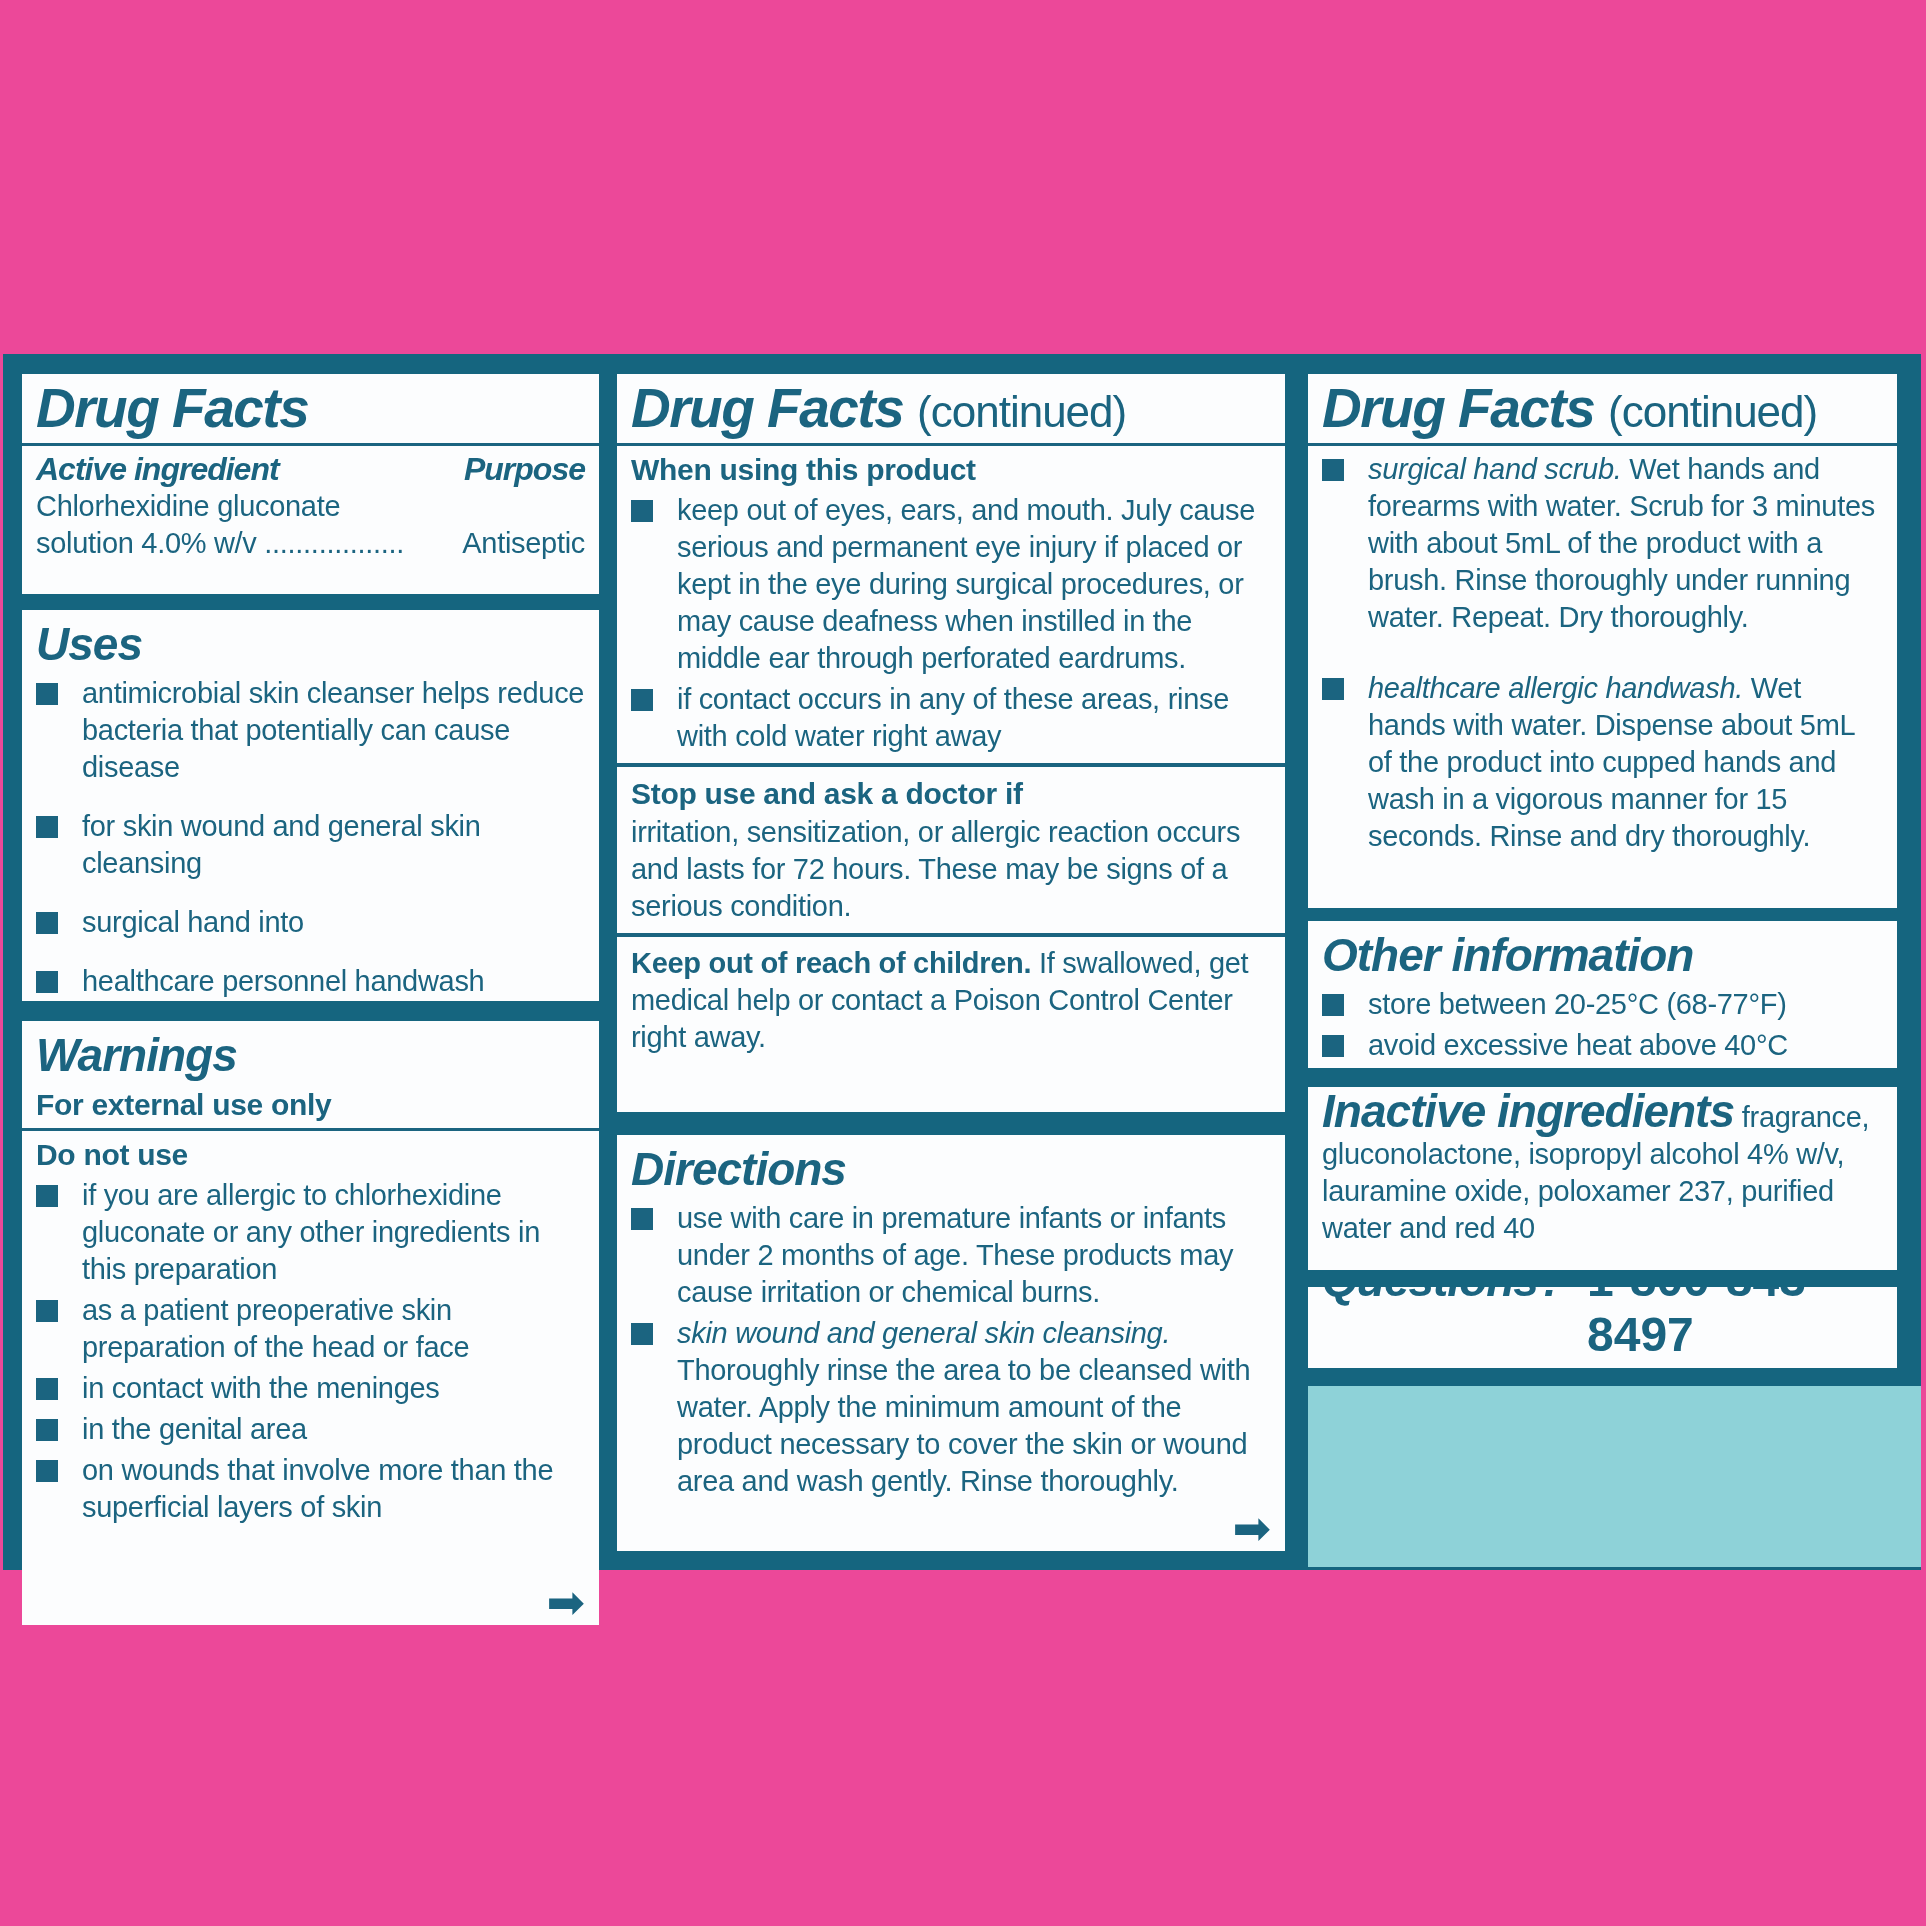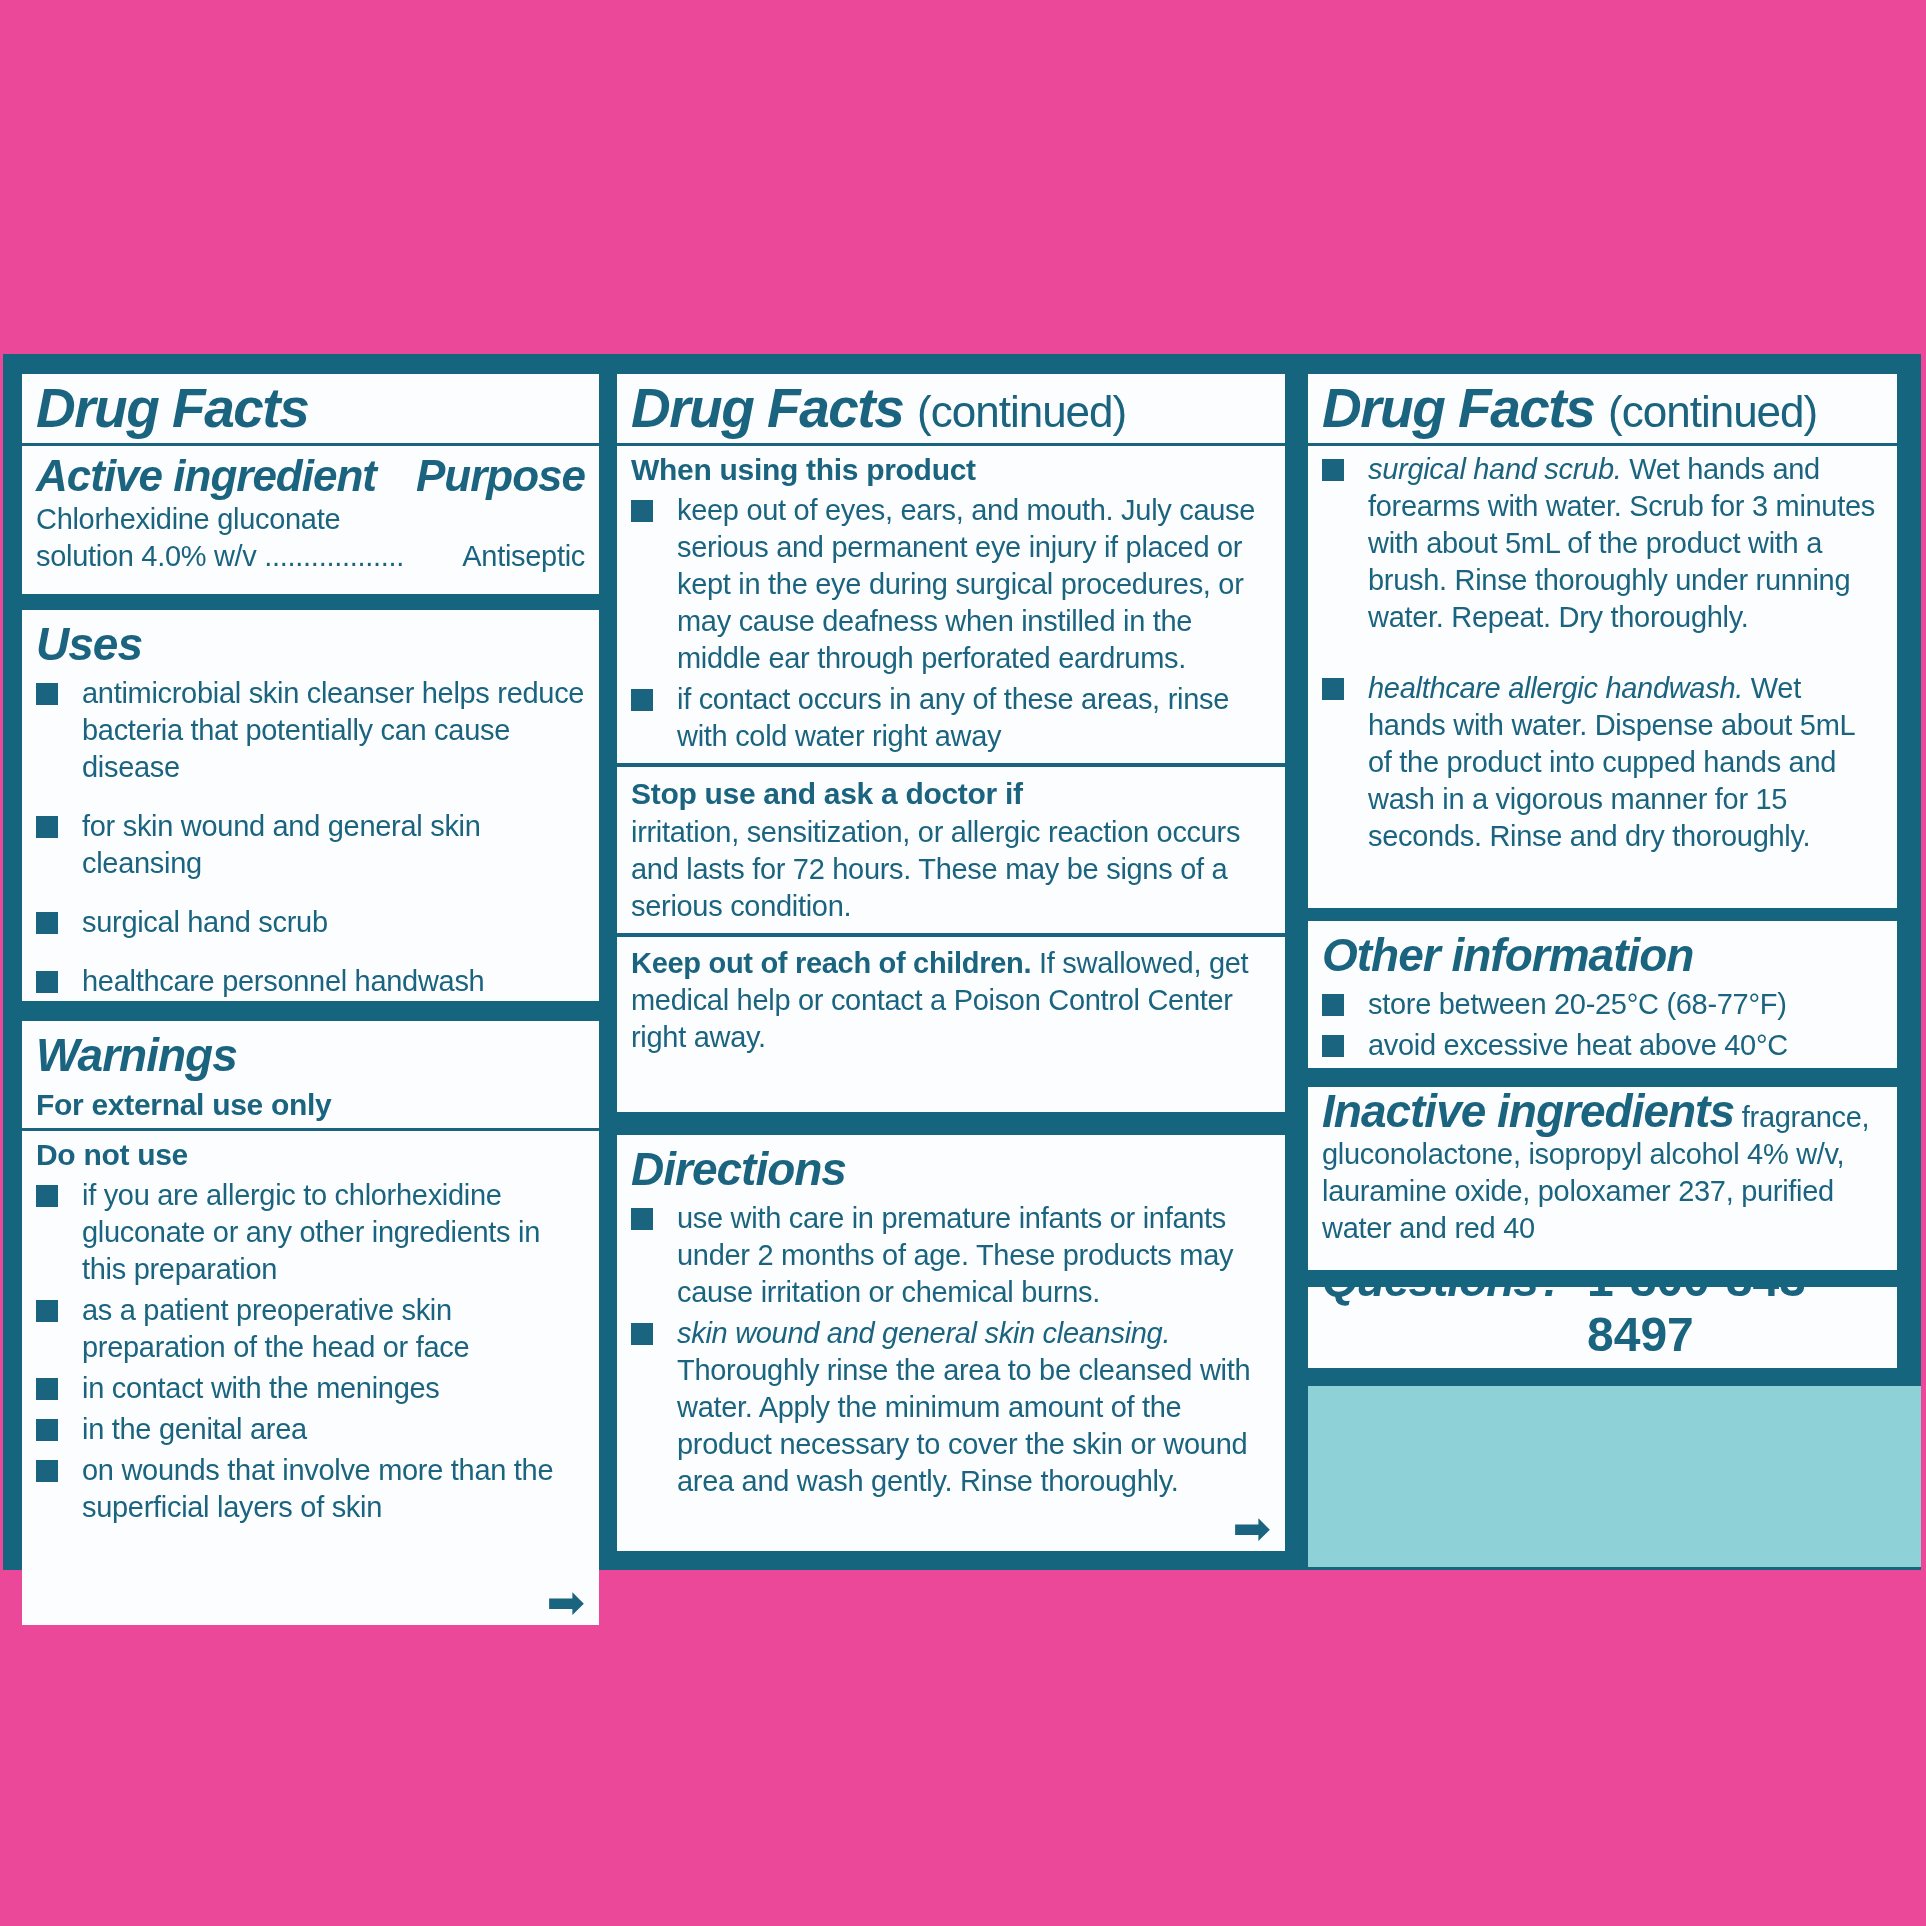--- a/index.html
+++ b/index.html
@@ -31,21 +31,21 @@
   .teal-block{position:absolute;left:1308px;top:1386px;width:613px;height:181px;background:var(--lightteal);}
 
   .df-title{font-size:55px;font-weight:bold;font-style:italic;letter-spacing:-1.5px;line-height:1.05;white-space:nowrap;}
   .cont{font-size:44px;font-weight:normal;font-style:normal;letter-spacing:-1px;}
   .rule{border:0;border-top:4px solid var(--ink);margin:8px -14px 8px -14px;}
   .rule.thin{border-top-width:3px;margin-top:5px;margin-bottom:5px;}
 
   .section-title{font-size:46px;font-weight:bold;font-style:italic;letter-spacing:-1px;line-height:1.15;margin:2px 0 4px 0;}
   .subhead{font-size:30px;font-weight:bold;letter-spacing:-0.3px;line-height:37px;margin:2px 0;}
   .body-text{font-size:29px;line-height:37px;letter-spacing:-0.3px;margin:0;}
-  .hdr-row{display:flex;justify-content:space-between;align-items:flex-end;font-size:44px;font-weight:bold;font-style:italic;letter-spacing:-1px;margin-top:4px;}
+  .hdr-row{display:flex;justify-content:space-between;align-items:flex-end;font-size:32px;font-weight:bold;font-style:italic;letter-spacing:-1px;margin-top:4px;}
   .ing-row{display:flex;justify-content:space-between;align-items:baseline;}
 
   ul.blist{list-style:none;margin:4px 0 0 0;padding:0;}
   ul.blist li{display:flex;align-items:flex-start;margin:0 0 4px 0;gap:11px;}
   ul.blist.spaced li{margin-bottom:22px;}
   ul.blist.wide li{margin-bottom:34px;}
   .sq{width:22px;height:22px;background:var(--ink);flex:0 0 22px;margin:8px 13px 0 0;}
   .bt{margin:0;}
   .lead{font-style:italic;}
 
@@ -82,21 +82,21 @@
         <li>
           <span class="sq"></span>
           <p class="bt body-text">antimicrobial skin cleanser helps reduce bacteria that potentially can cause disease</p>
         </li>
         <li>
           <span class="sq"></span>
           <p class="bt body-text">for skin wound and general skin cleansing</p>
         </li>
         <li>
           <span class="sq"></span>
-          <p class="bt body-text">surgical hand scrub</p>
+          <p class="bt body-text">surgical hand into</p>
         </li>
         <li>
           <span class="sq"></span>
           <p class="bt body-text">healthcare personnel handwash</p>
         </li>
       </ul>
     </section>
 
     <section class="box c1 bxC">
       <div class="section-title">Warnings</div>

